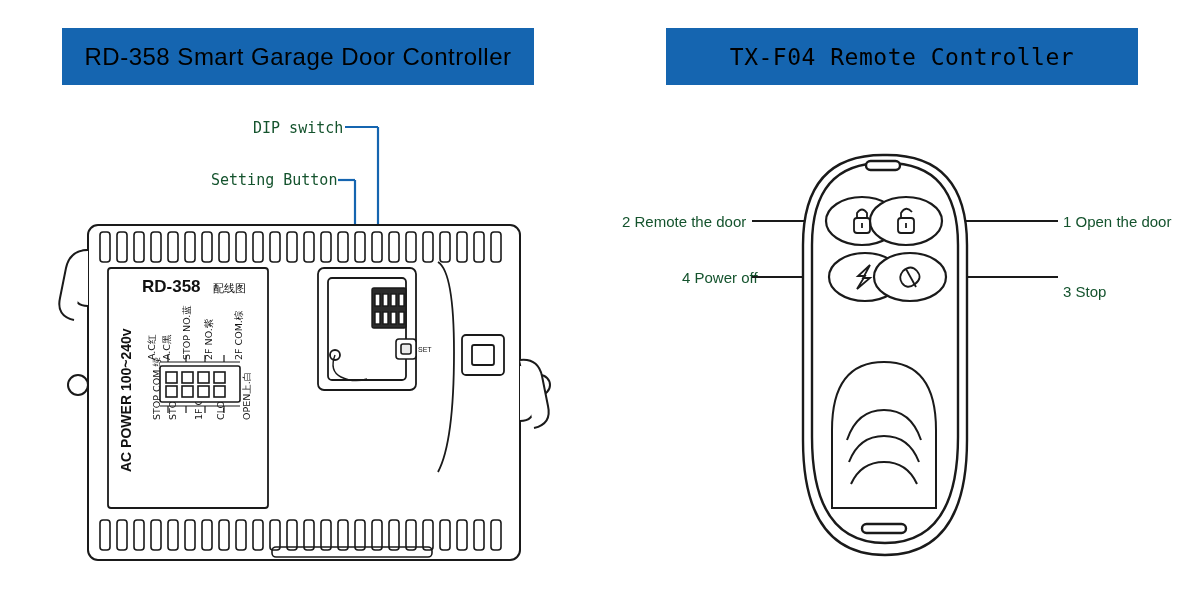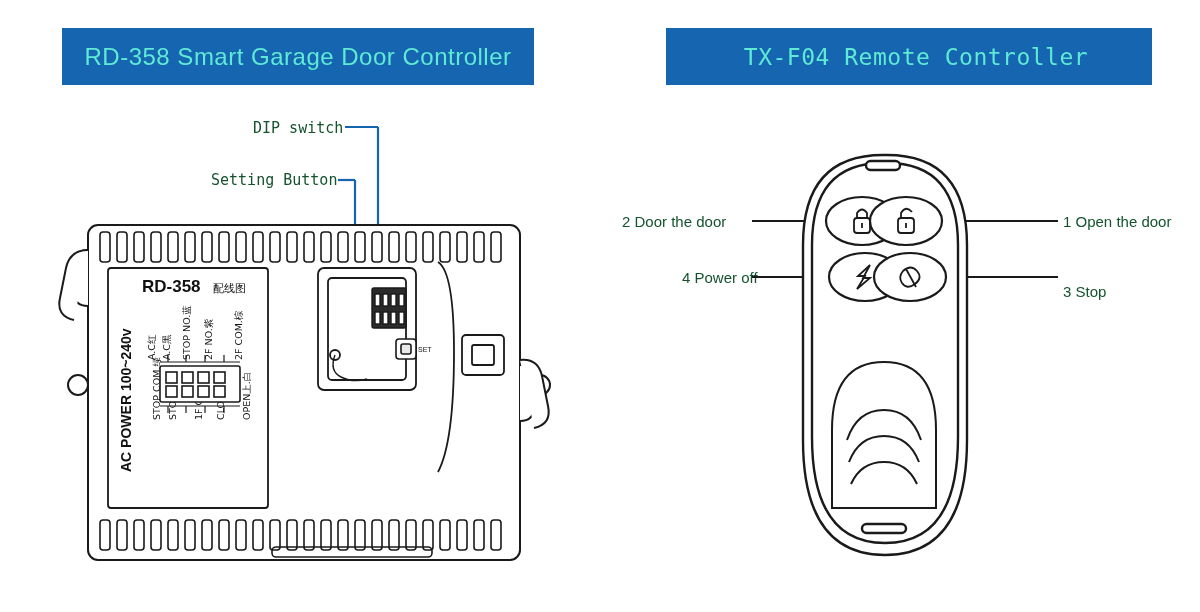--- a/index.html
+++ b/index.html
@@ -18,41 +18,40 @@
     position: absolute;
     top: 0;
     height: 612px;
   }
   #panel-left  { left: 0px;   width: 600px; }
   #panel-right { left: 600px; width: 600px; }
 
   .title-bar {
     position: absolute;
     background: #1565b0;
-    color: #5eead4;
+    color: #000000;
     display: flex;
     align-items: center;
     justify-content: center;
     letter-spacing: 0.5px;
   }
   #title-left {
     left: 62px;
     top: 28px;
     width: 472px;
     height: 57px;
     font-size: 24px;
   }
   #title-right {
     left: 66px;
     top: 28px;
     width: 472px;
     height: 57px;
     font-size: 23px;
     font-family: "DejaVu Sans Mono", monospace;
-    padding-left: 14px;
   }
 
   .callout {
     position: absolute;
     font-size: 15px;
     color: #14532d;
     white-space: nowrap;
     font-family: "DejaVu Sans Mono", monospace;
   }
   .callout-sans {
@@ -241,21 +240,21 @@
     </g>
   </svg>
 </div>
 
 <div class="panel" id="panel-right">
 
   <div class="title-bar" id="title-right">TX-F04 Remote Controller</div>
 
   <div class="callout callout-sans" style="left:22px; top:213px;">
     <span>2</span>
-    <span>Door the door</span>
+    <span>Remote the door</span>
   </div>
 
   <div class="callout callout-sans" style="left:82px; top:269px;">
     <span>4</span>
     <span>Power off</span>
   </div>
 
   <div class="callout callout-sans" style="left:463px; top:213px;">
     <span>1</span>
     <span>Open the door</span>

